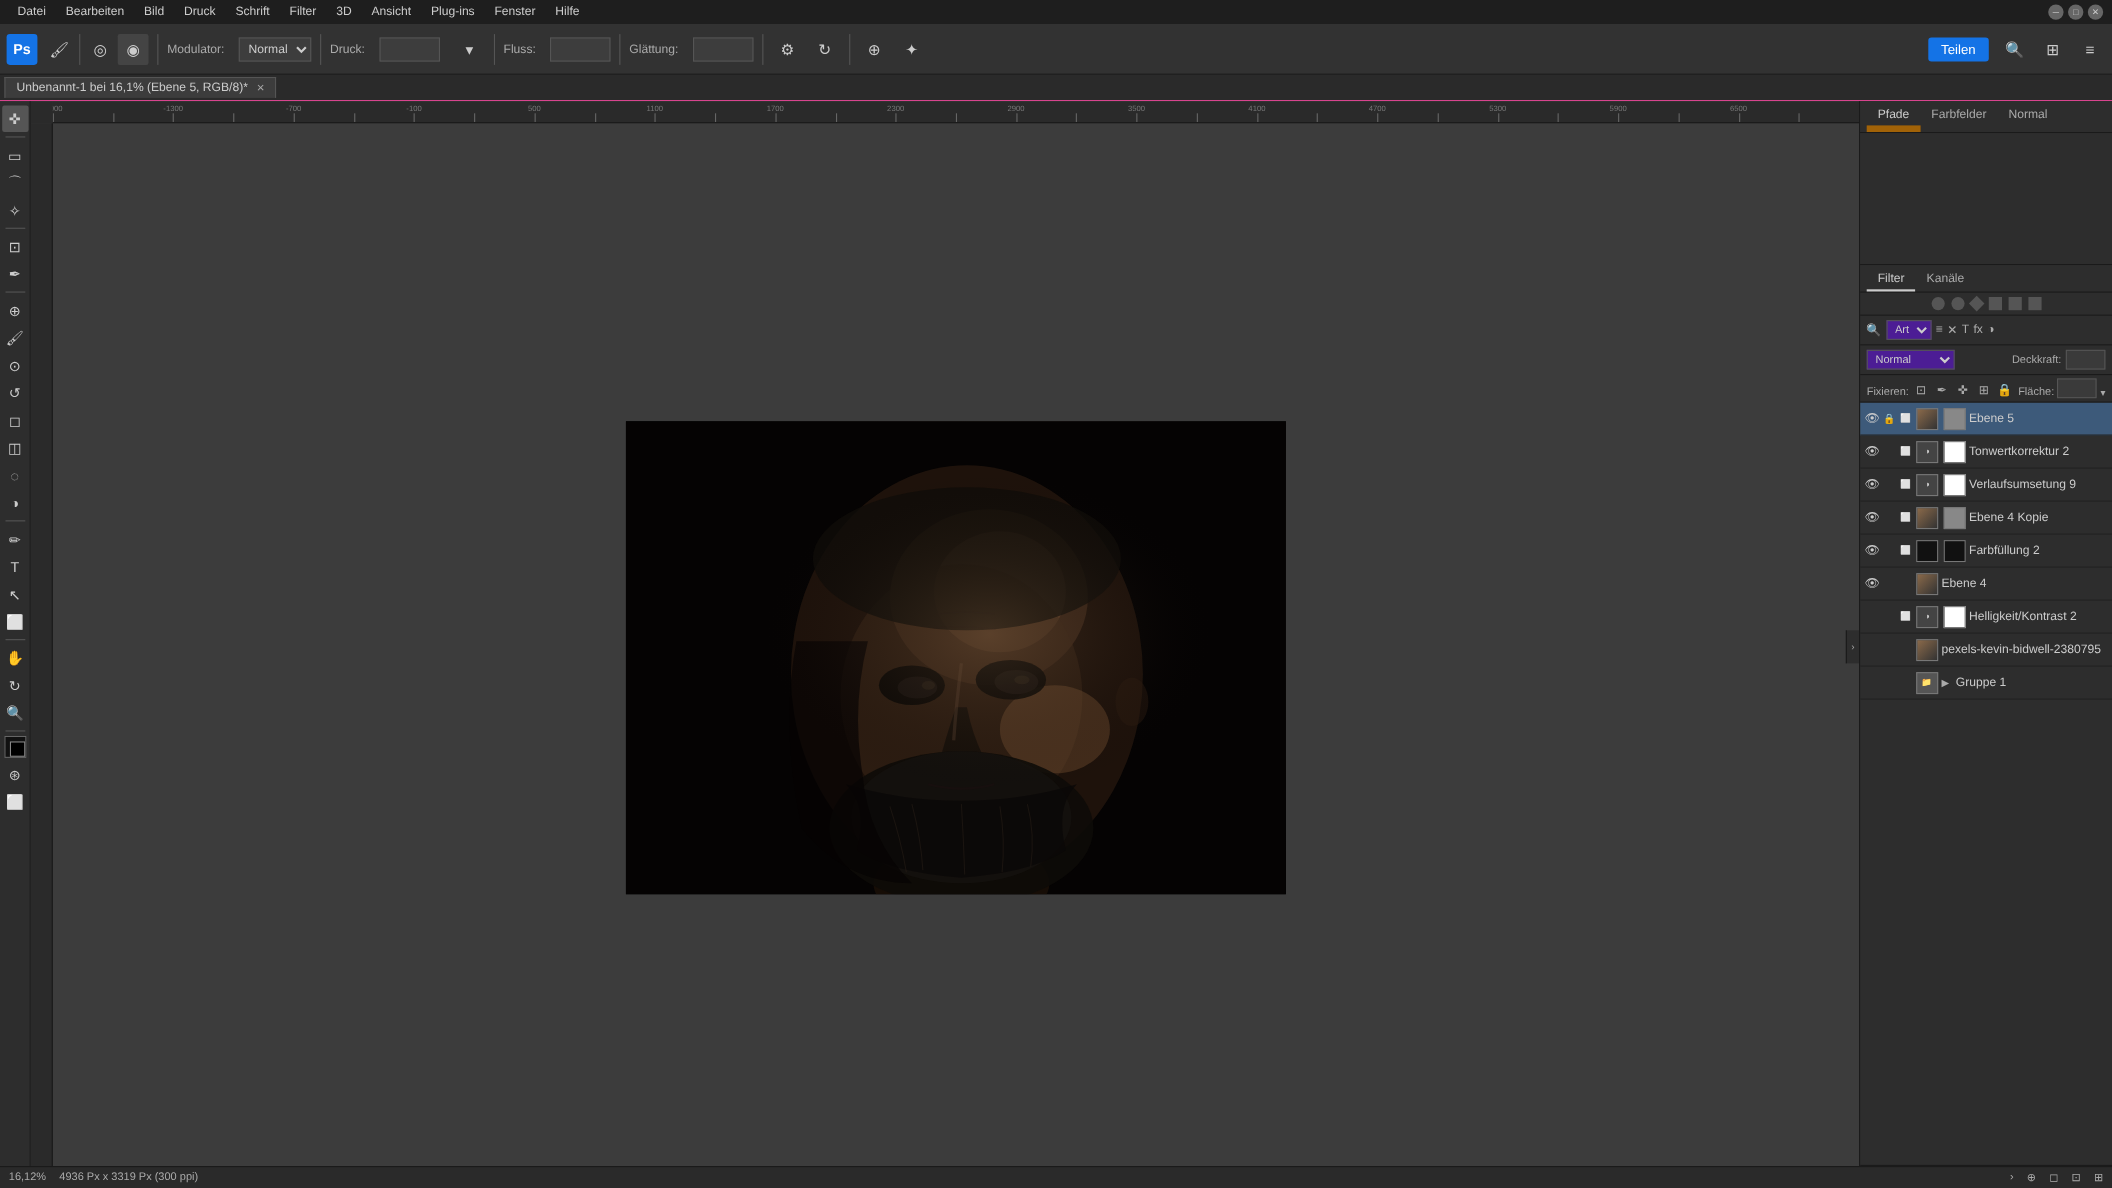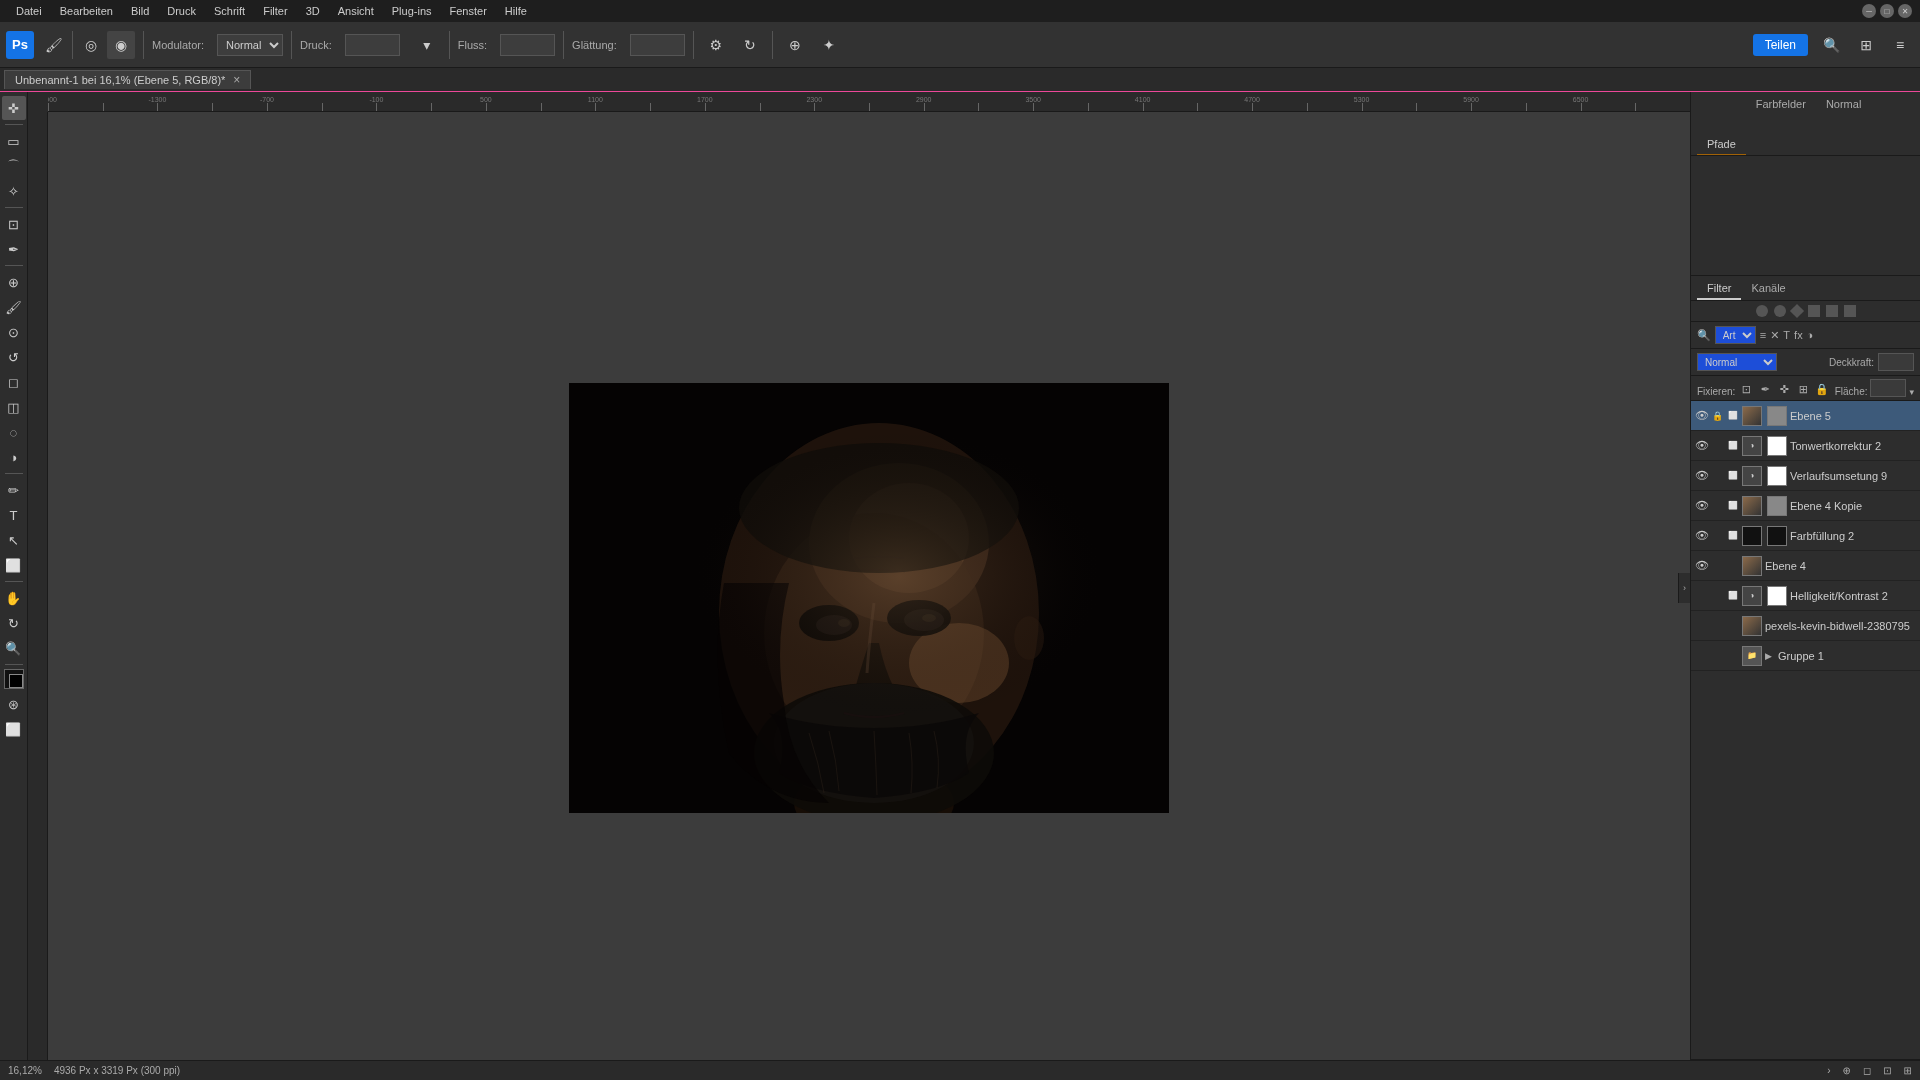--- a/index.html
+++ b/index.html
@@ -83,31 +83,31 @@
 
     
     #right-panel {
       width: 230px; background: #2d2d2d; border-left: 1px solid #1a1a1a;
       display: flex; flex-direction: column; flex-shrink: 0;
     }
     #right-panel-top-tabs {
       display: flex; background: #2d2d2d; border-bottom: 1px solid #1a1a1a; padding: 2px 6px 0;
     }
     .right-tab { padding: 4px 10px; font-size: 11px; cursor: pointer; color: #aaa; border-bottom: 2px solid transparent; }
-    .right-tab.active { color: #ccc; border-bottom: 1px solid #a16207; margin-top: 40px; }
+    .right-tab.active { color: #ccc; border-bottom: 6px solid #a16207; }
 
     
     #layers-panel { flex: 1; display: flex; flex-direction: column; overflow: hidden; }
     #layers-tabs { display: flex; background: #2d2d2d; border-bottom: 1px solid #1a1a1a; padding: 2px 6px 0; }
     .layers-tab { padding: 4px 10px; font-size: 11px; cursor: pointer; color: #aaa; }
     .layers-tab.active { color: #ccc; border-bottom: 2px solid #ccc; }
     #layers-search { display: flex; align-items: center; padding: 4px 6px; gap: 4px; border-bottom: 1px solid #1a1a1a; }
     #layers-search .search-icon { color: #aaa; font-size: 11px; }
     #layers-filter-row { display: flex; align-items: center; padding: 4px 6px; gap: 4px; border-bottom: 1px solid #1a1a1a; }
-    .layers-filter-select { background: #1d4ed8; border: 1px solid #555; color: #ccc; font-size: 10px; padding: 1px 3px; height: 18px; }
+    .layers-filter-select { background: #4c1d95; border: 1px solid #555; color: #ccc; font-size: 10px; padding: 1px 3px; height: 18px; }
     .layers-opacity-label { font-size: 10px; color: #aaa; margin-left: auto; }
     .layers-opacity-input { background: #3a3a3a; border: 1px solid #555; color: #ccc; font-size: 10px; width: 36px; height: 18px; padding: 1px 3px; }
     #layers-lock-row { display: flex; align-items: flex-end; padding: 3px 6px; gap: 3px; border-bottom: 1px solid #1a1a1a; }
     .lock-label { font-size: 10px; color: #aaa; }
     .lock-btn { width: 16px; height: 16px; background: transparent; border: none; color: #aaa; cursor: pointer; font-size: 11px; }
     .fill-label { font-size: 10px; color: #aaa; margin-left: auto; }
     .fill-input { background: #3a3a3a; border: 1px solid #555; color: #ccc; font-size: 10px; width: 36px; height: 18px; padding: 1px 3px; }
 
     #layers-list { flex: 1; overflow-y: auto; }
     .layer-item {

